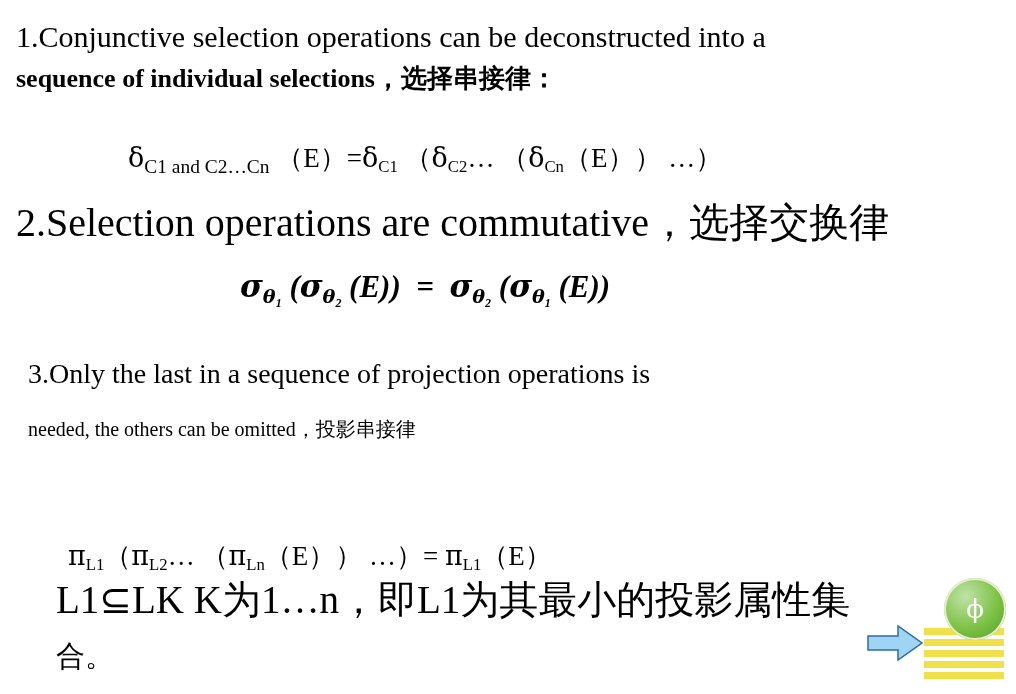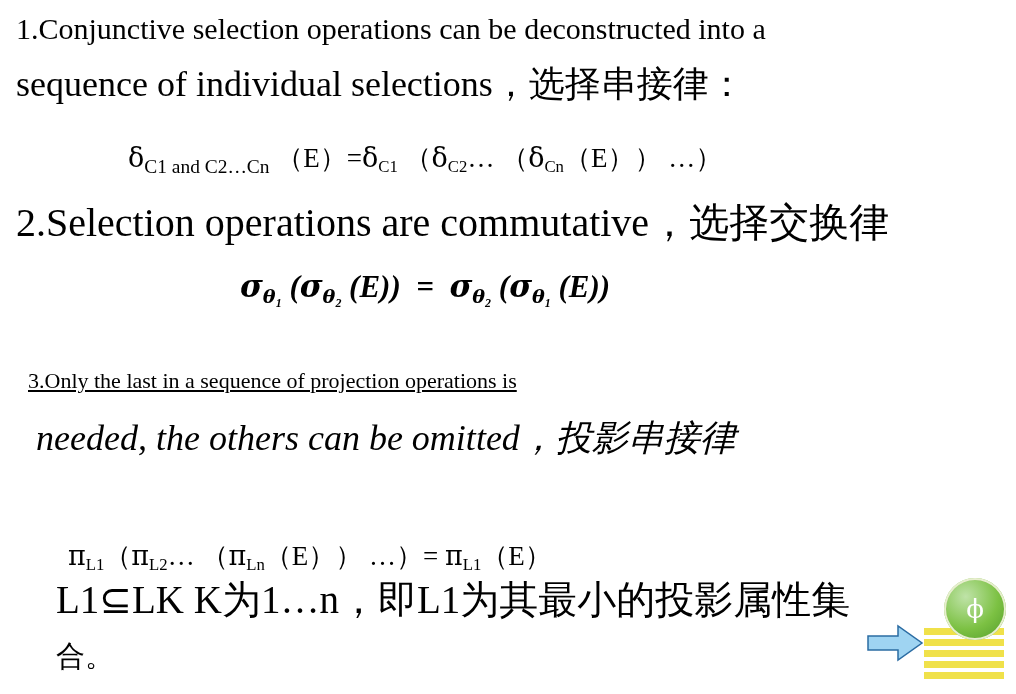--- a/index.html
+++ b/index.html
@@ -21,26 +21,27 @@
     height: 694px;
   }
   .line {
     position: absolute;
     white-space: nowrap;
     line-height: 1.15;
   }
   .t1 {
     font-size: 30px;
     left: 16px;
-    top: 12px;
+    top: 20px;
   }
   .t2 {
-    font-size: 36px;
+    font-size: 26px;
     left: 16px;
     top: 64px;
+    font-weight: bold;
   }
   .formula1 {
     font-size: 27px;
     left: 128px;
     top: 142px;
   }
   .t3 {
     font-size: 40px;
     left: 16px;
     top: 200px;
@@ -48,30 +49,28 @@
   .formula2 {
     left: 196px;
     top: 269px;
     font-size: 31px;
     font-family: "Liberation Serif", serif;
     font-weight: bold;
     font-style: italic;
     margin-left: 44px;
   }
   .t4 {
-    font-size: 22px;
+    font-size: 28px;
     left: 28px;
-    top: 368px;
-    text-decoration: underline;
+    top: 358px;
   }
   .t5 {
-    font-size: 36px;
-    left: 36px;
+    font-size: 20px;
+    left: 28px;
     top: 418px;
-    font-style: italic;
   }
   .formula3 {
     font-size: 27px;
     left: 68px;
     top: 492px;
     margin-top: 48px;
   }
   .t6 {
     font-size: 39px;
     left: 56px;

